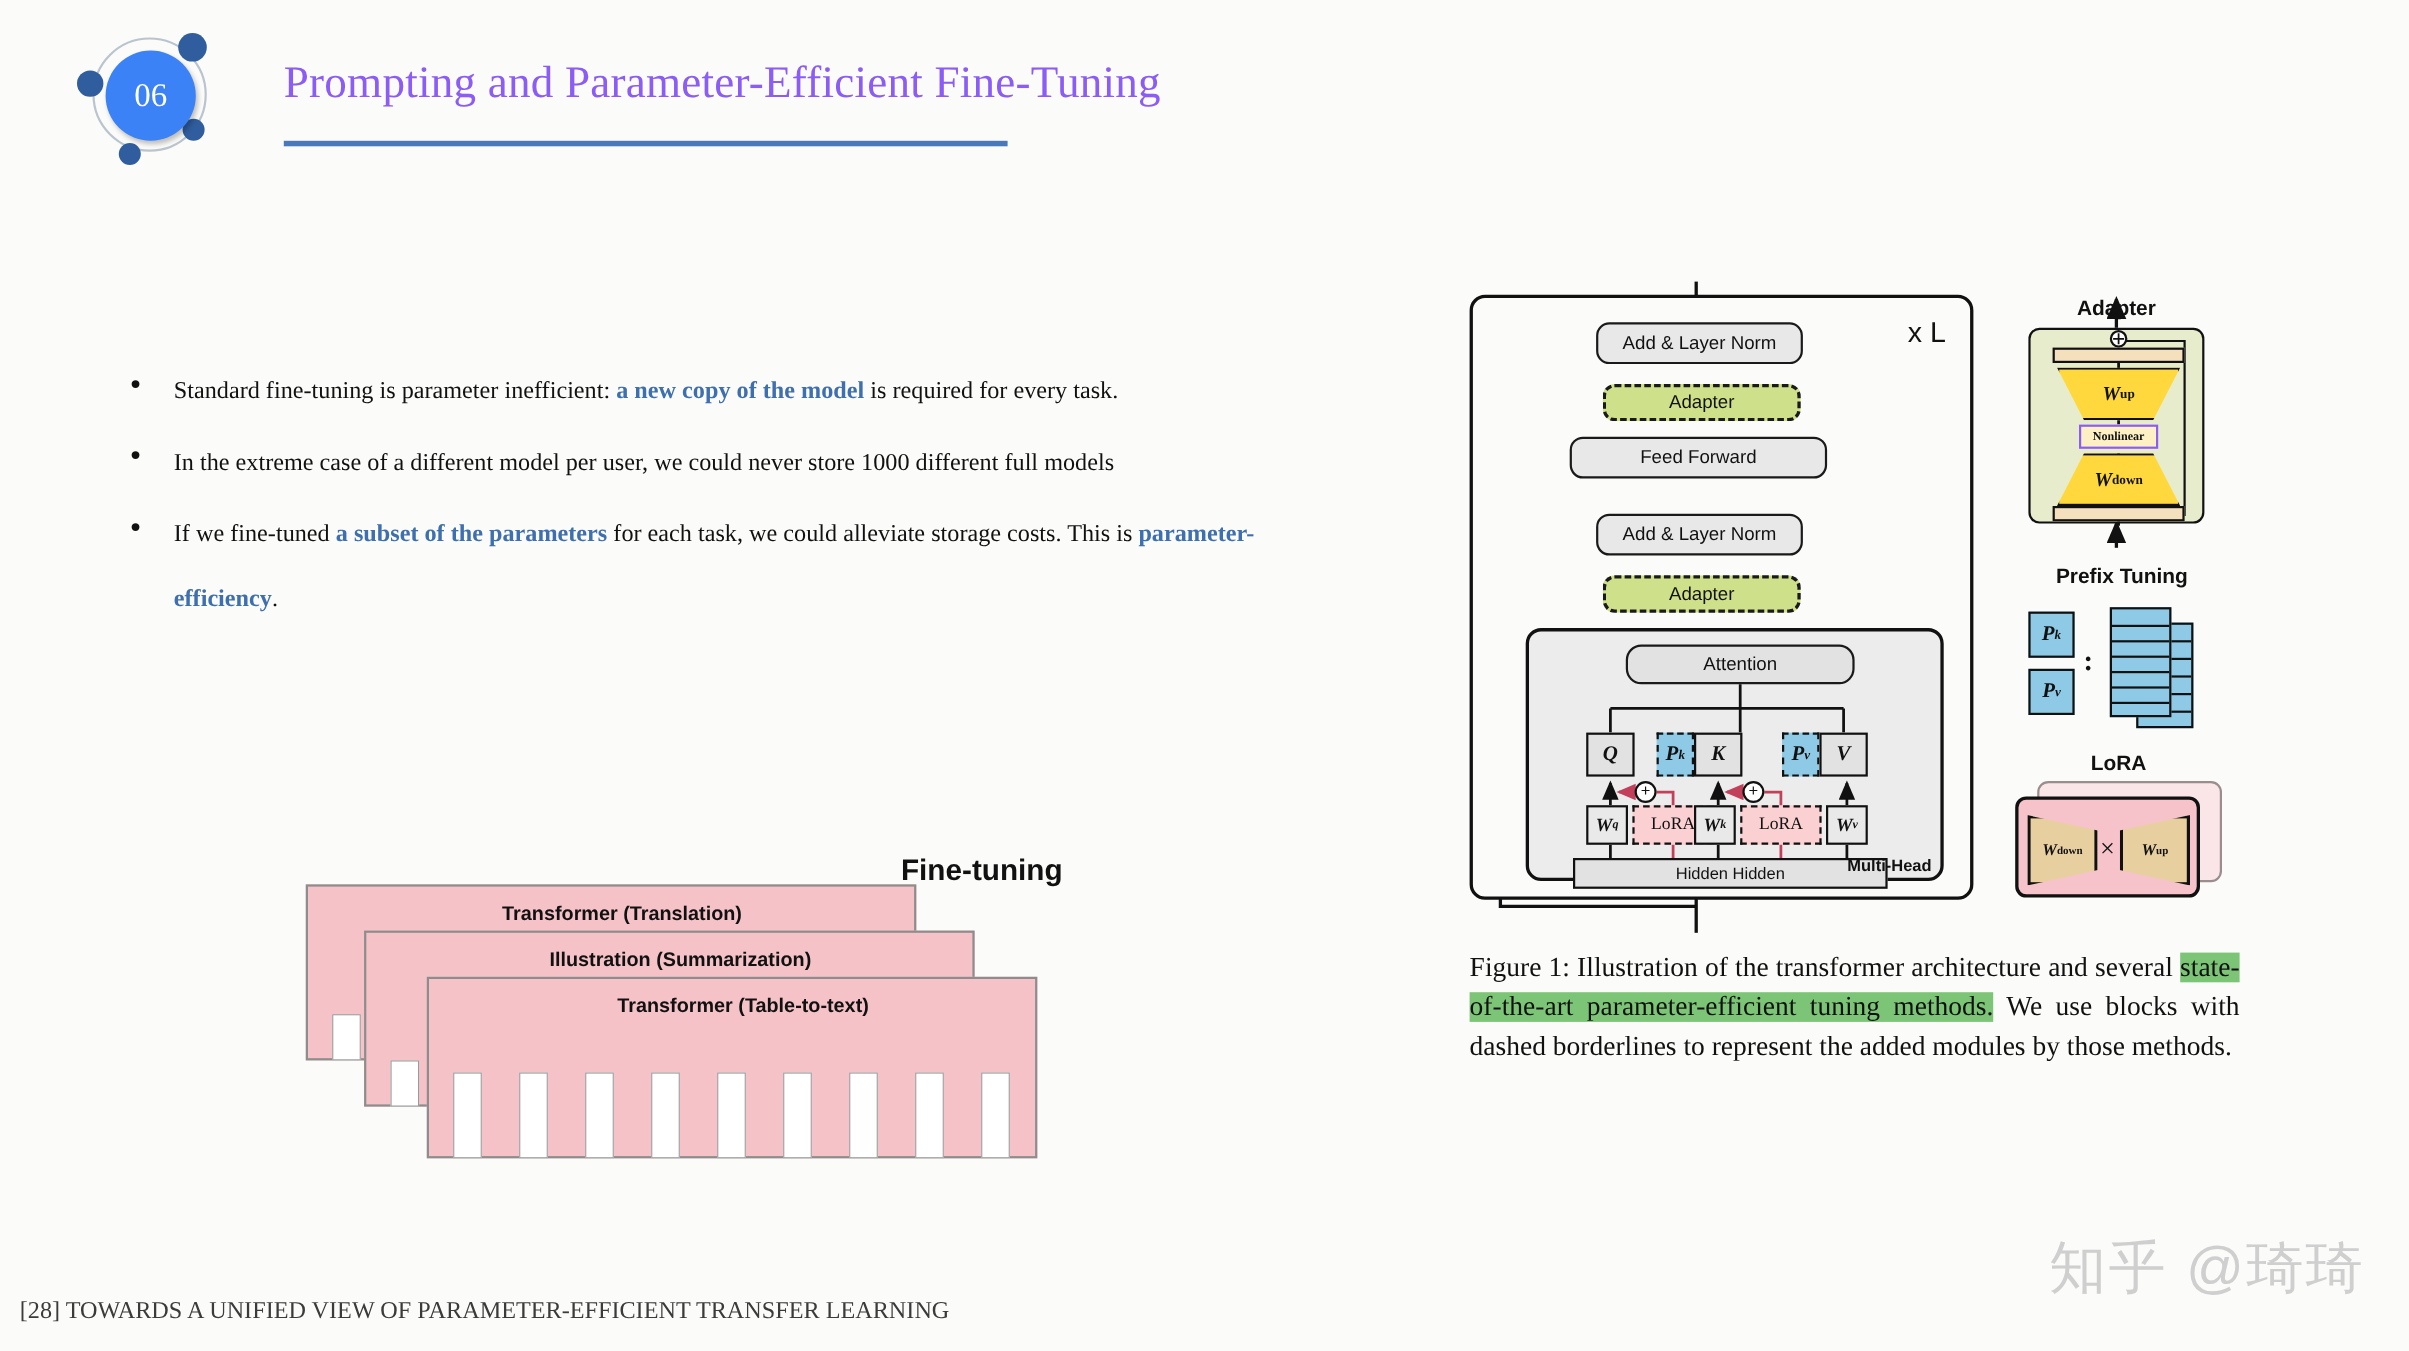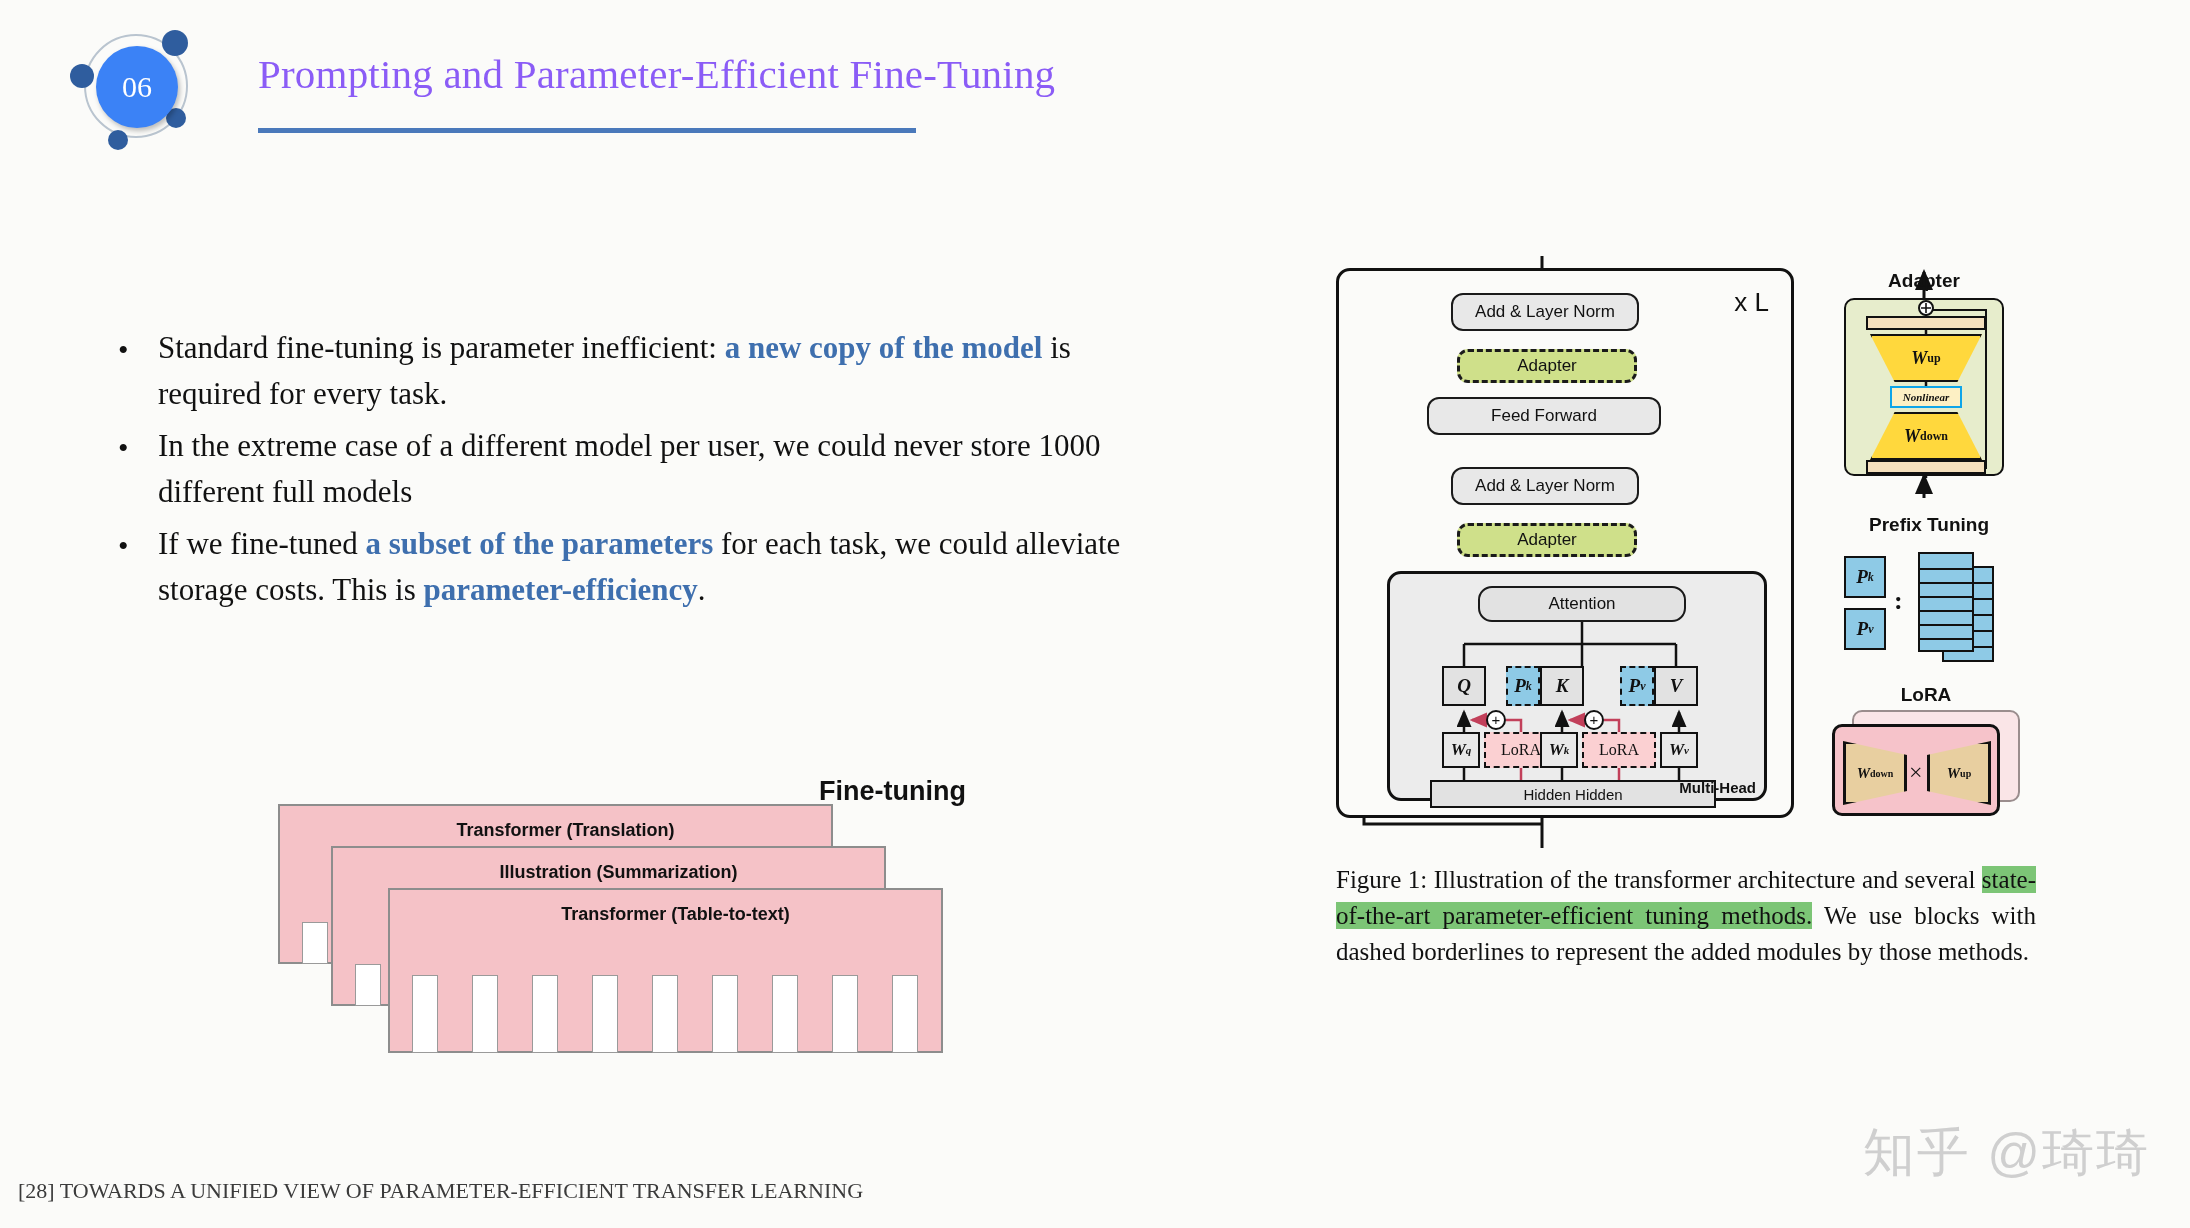--- a/index.html
+++ b/index.html
@@ -51,21 +51,21 @@
   .sec-text sup { font-size: 19px; vertical-align: super; }
 
   
   .bullets { position: absolute; left: 118px; top: 325px; width: 1060px; }
   .bl { display: flex; margin-bottom: 6px; }
   .bl-dot {
     width: 40px; flex: none; font-size: 30px; line-height: 49px;
     color: #111; text-align: left;
   }
   .bl-body {
-    font-size: 31px; line-height: 46px; color: #111;
+    font-size: 22px; line-height: 59px; color: #111;
     font-family: "Liberation Serif", serif;
   }
   .hi { color: #3e6fae; font-weight: bold; }
 
   
   .ft-wrap { position: absolute; left: 278px; top: 776px; width: 690px; height: 300px; }
   .ft-title {
     position: absolute; right: 2px; top: 0; font-size: 27px; font-weight: bold;
     color: #111; font-family: "Liberation Sans", sans-serif;
   }
@@ -194,23 +194,23 @@
   .trap-down { top: 112px; clip-path: polygon(22% 0%, 78% 0%, 100% 100%, 0% 100%); }
   .trap-up sub, .trap-down sub { font-size: 12px; font-style: normal; }
   .slim-bar {
     position: absolute; left: 20px; width: 120px; height: 14px;
     background: #f5e0bd; border: 2px solid #111;
   }
   .sb-top { top: 16px; }
   .sb-bot { top: 160px; }
   .nonlinear {
     position: absolute; left: 44px; top: 86px; width: 72px; height: 22px;
-    background: #fdf0c4; border: 2px solid #0ea5e9;
-    display: flex; align-items: center; justify-content: center;
-    font-family: "Liberation Serif", serif; font-weight: bold; font-size: 11px; color: #111; font-style: italic;
+    background: #fdf0c4; border: 2px solid #8b5cf6;
+    display: flex; align-items: center; justify-content: center;
+    font-family: "Liberation Serif", serif; font-weight: bold; font-size: 11px; color: #111;
   }
 
   .prefix-panel { position: absolute; left: 498px; top: 272px; width: 190px; height: 140px; }
   .pfx-sq {
     position: absolute; width: 42px; height: 42px; background: #8ecae6;
     border: 2.5px solid #111;
     display: flex; align-items: center; justify-content: center;
     font-family: "Liberation Serif", serif; font-weight: bold; font-style: italic;
     font-size: 19px; color: #111;
   }

